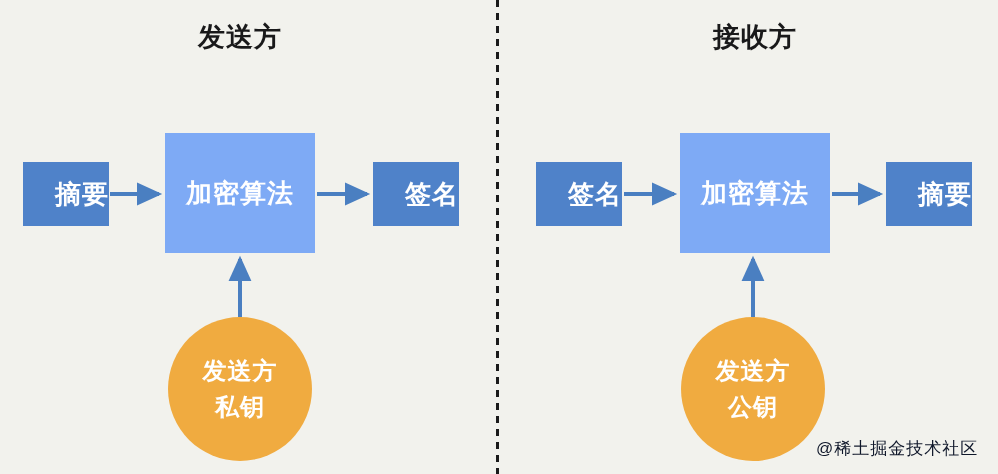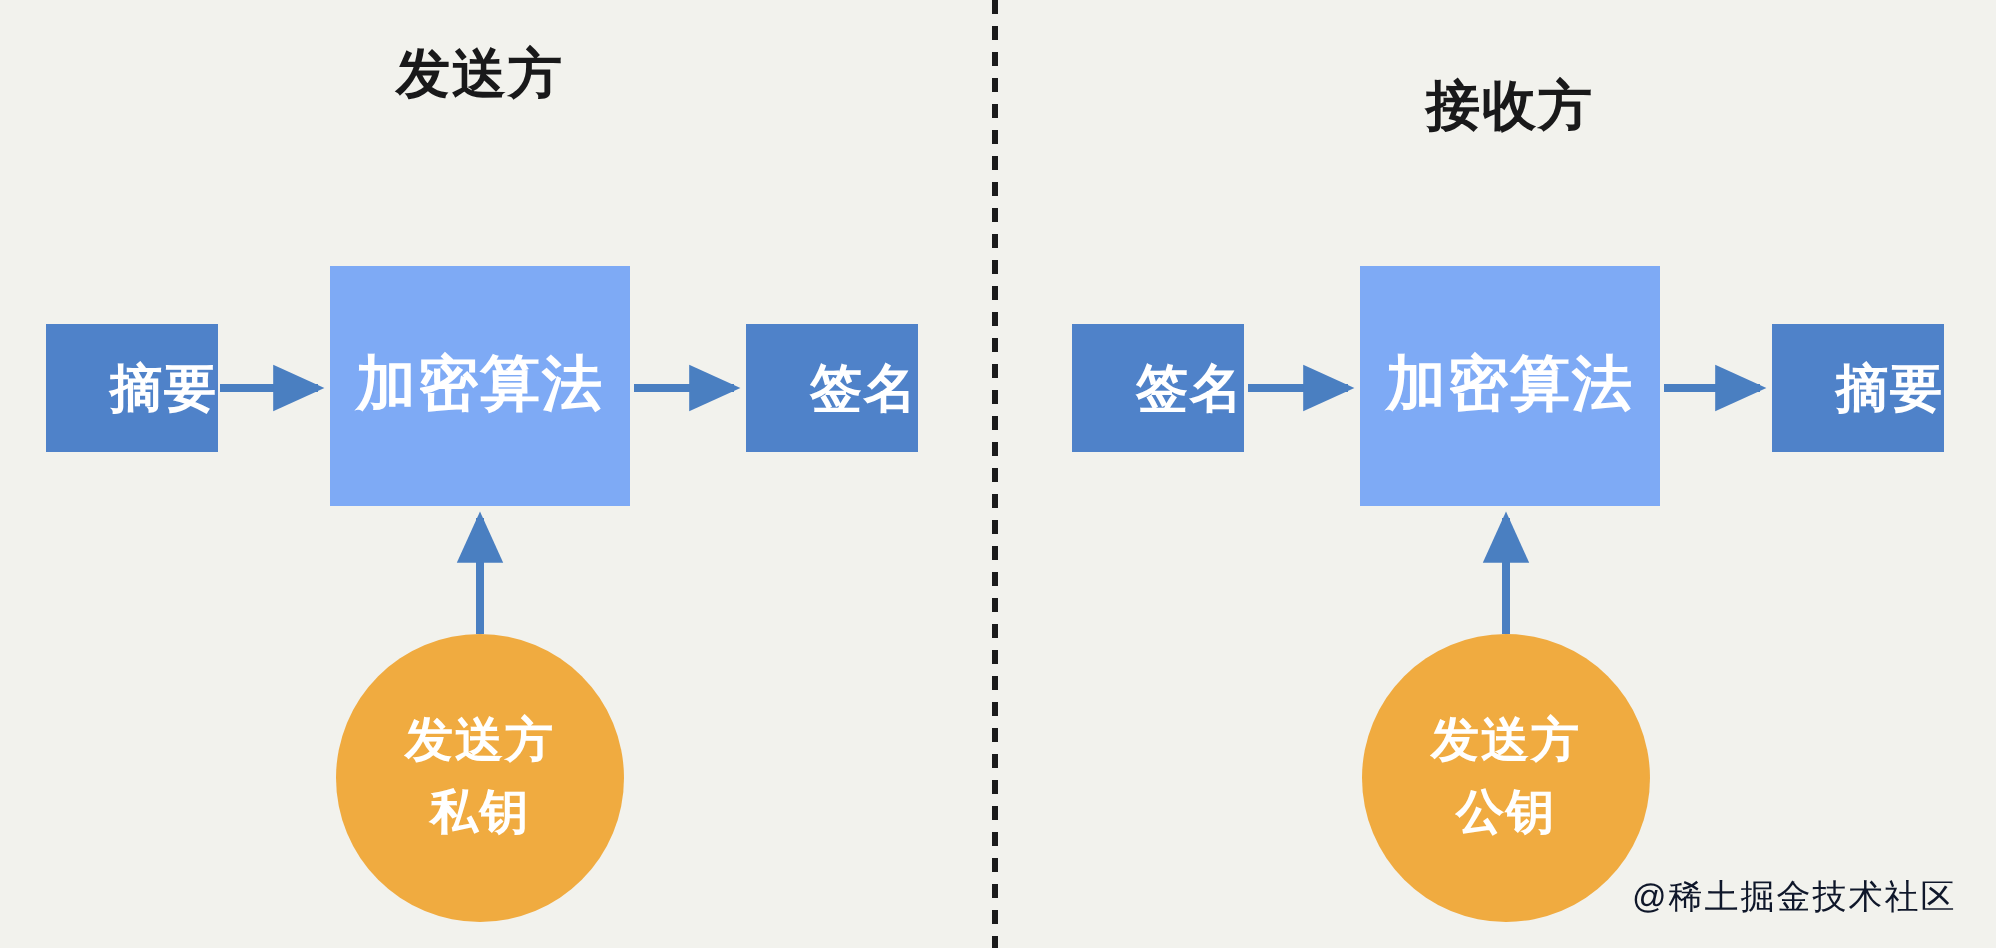--- a/index.html
+++ b/index.html
@@ -25,21 +25,21 @@
     position: absolute;
     text-align: center;
     font-size: 27px;
     font-weight: 700;
     color: #19191a;
     letter-spacing: 1px;
     line-height: 1;
     white-space: nowrap;
   }
   #title-left  { left: 140px; top: 24px; width: 200px; }
-  #title-right { left: 655px; top: 40px; width: 200px; }
+  #title-right { left: 655px; top: 24px; width: 200px; }
 
   
   #divider {
     position: absolute;
     left: 496px;
     top: 0px;
     width: 3px;
     height: 474px;
     background-image: linear-gradient(to bottom,
         #1b1b1b 0px, #1b1b1b 7px,
@@ -61,21 +61,21 @@
     white-space: nowrap;
   }
   .node.small {
     background: #4f82c9;
     font-size: 26px;
     letter-spacing: 1px;
     padding-left: 32px;
   }
   .node.big {
     background: #7eaaf5;
-    font-size: 30px;
+    font-size: 26px;
     letter-spacing: 1px;
   }
 
   
   #node-digest-left { left: 23px;  top: 162px; width: 86px;  height: 64px; }
   #node-encrypt     { left: 165px; top: 133px; width: 150px; height: 120px; }
   #node-sign-left   { left: 373px; top: 162px; width: 86px;  height: 64px; }
 
   
   #node-sign-right    { left: 536px; top: 162px; width: 86px;  height: 64px; }

